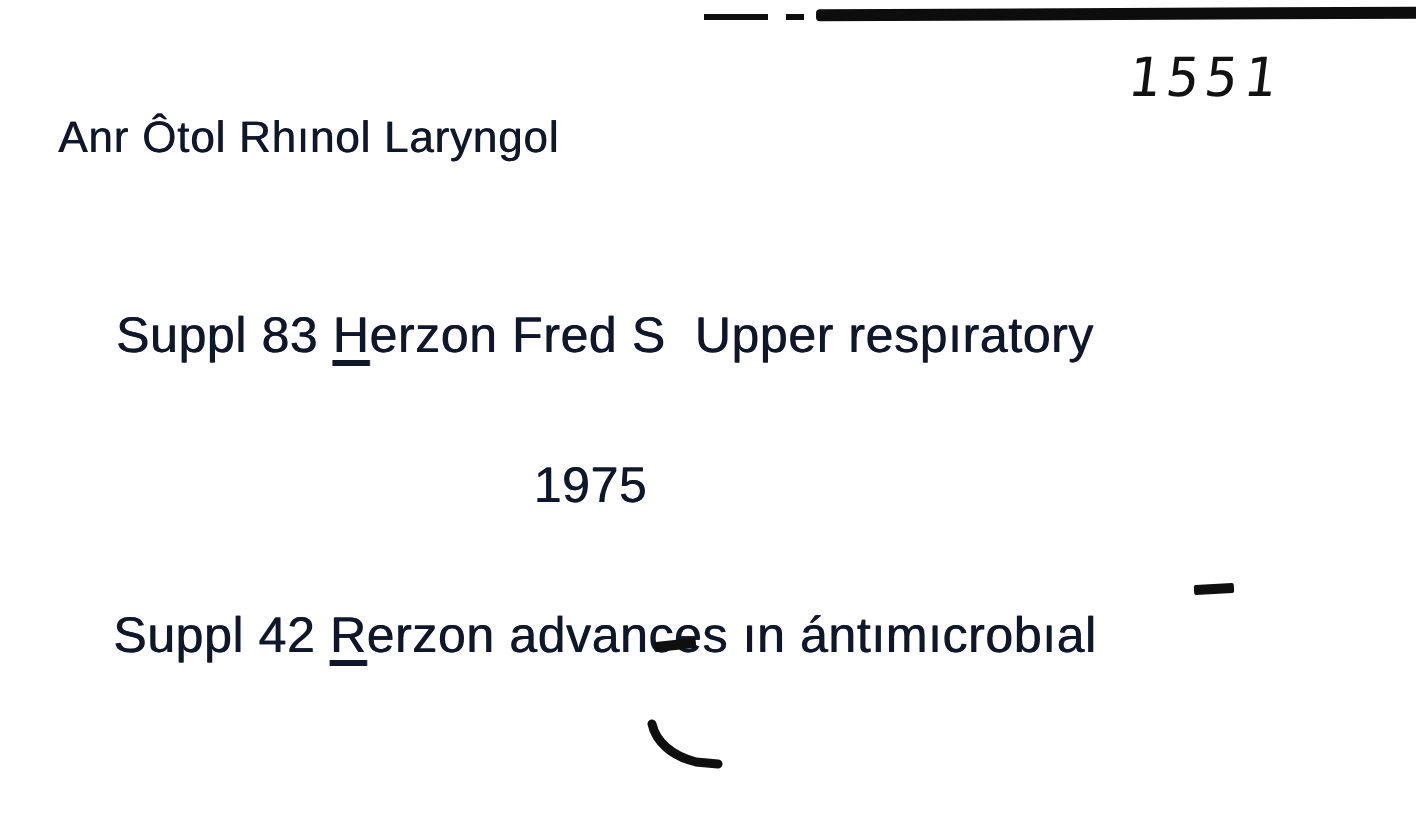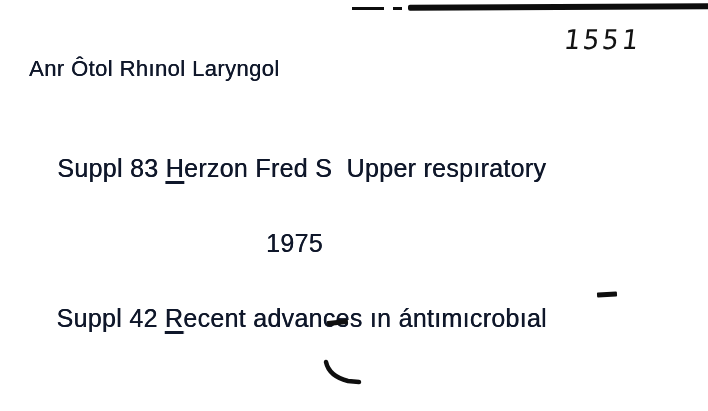--- a/index.html
+++ b/index.html
@@ -61,21 +61,21 @@
     <div class="rule-seg rule-c"></div>
   </div>
 
   <div class="page-number">1551</div>
 
   <div class="tw journal-title">Anr Ôtol Rhınol Laryngol</div>
 
   <div class="tw body-block">
     <div class="line"><span>  Suppl 83 </span><span class="u">H</span><span>erzon Fred S  Upper respıratory</span></div>
     <div class="line">1975</div>
-    <div class="line"><span>  Suppl 42 </span><span class="u">R</span><span>ecent advances ın ántımıcrobıal</span></div>
+    <div class="line"><span>  Suppl 42 </span><span class="u">R</span><span>erzon advances ın ántımıcrobıal</span></div>
     
     
     
     
   </div>
 
   <div class="stray stray-dash-1"></div>
   <div class="stray stray-dash-2"></div>
   <svg class="stray-curve" width="48" height="32">
     <path d="M8,6 C10,15 18,22 30,25 L41,26" stroke="#0f0f0f" stroke-width="4.5" fill="none" stroke-linecap="round"></path>

